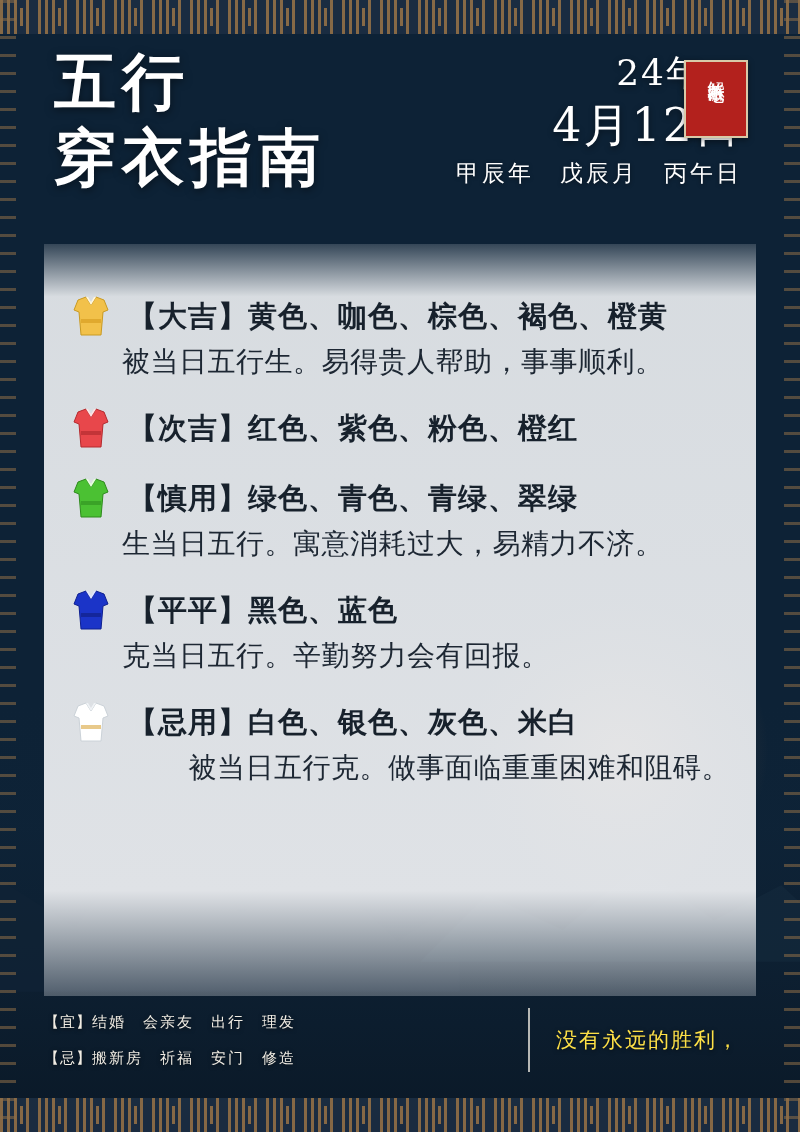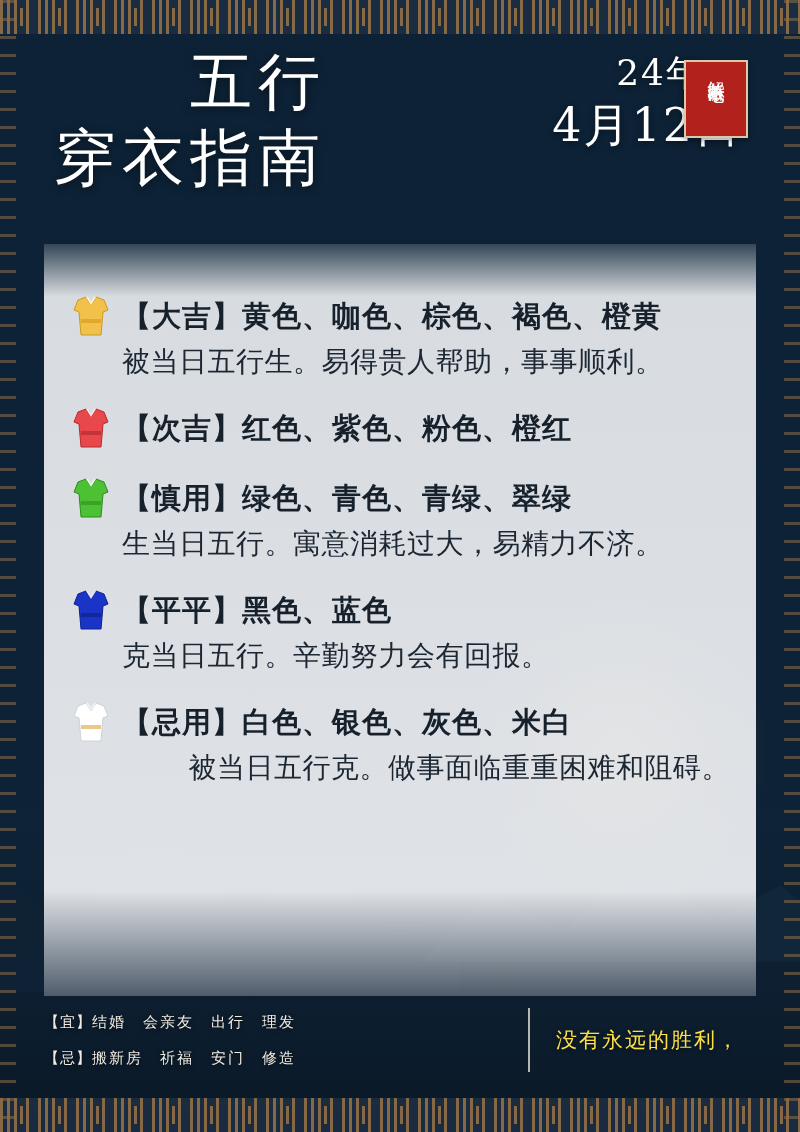--- a/index.html
+++ b/index.html
@@ -83,26 +83,25 @@
   .side-band.r { right: 0; }
 
   
   .header {
     position: absolute; left: 0; top: 34px; width: 800px; height: 200px;
   }
   .title {
     position: absolute; left: 54px; top: 10px;
     color: #ffffff;
     font-family: "DejaVu Serif", "Liberation Serif", serif;
-    font-weight: 400;
+    font-weight: 700;
     font-size: 62px;
     line-height: 76px;
     letter-spacing: 6px;
     text-shadow: 0 2px 8px rgba(0,0,0,.5);
-    text-align: right;
   }
   .title .l2 { display: block; }
 
   .date-block {
     position: absolute; right: 58px; top: 16px; width: 330px;
     text-align: right;
     color: #ffffff;
     font-family: "DejaVu Serif", "Liberation Serif", serif;
   }
   .year {
@@ -139,21 +138,21 @@
   
   .panel {
     position: absolute; left: 44px; top: 244px; width: 712px; height: 752px;
     background: linear-gradient(180deg, rgba(230,234,238,0.18) 0%, rgba(233,236,239,0.92) 7%, rgba(236,238,241,0.94) 86%, rgba(230,233,237,0.30) 100%);
   }
   .rows { padding: 50px 26px 0 26px; }
   .row { margin-bottom: 26px; }
   .row:last-child { margin-bottom: 0; text-align: right; }
 
   .row-head {
-    display: flex; align-items: center; gap: 10px;
+    display: flex; align-items: center; gap: 16px;
   }
   .kimono { width: 42px; height: 44px; flex: 0 0 42px; position: relative; }
   .kimono svg { display: block; }
 
   .row-title {
     font-family: "DejaVu Sans", "Liberation Sans", sans-serif;
     font-weight: 700;
     font-size: 29px;
     line-height: 40px;
     color: #17212c;
@@ -221,20 +220,21 @@
 
   <div class="header">
     <div class="title">
       <span>五行</span>
       <span class="l2">穿衣指南</span>
     </div>
 
     <div class="date-block">
       <div class="year">24年</div>
       <div class="mmdd">4月12日</div>
+      <div class="ganzhi">甲辰年　戊辰月　丙午日</div>
     </div>
 
     <div class="seal">
       <div class="seal-text">解紫薇白小七</div>
     </div>
   </div>
 
   <div class="panel">
     <div class="rows">
 

